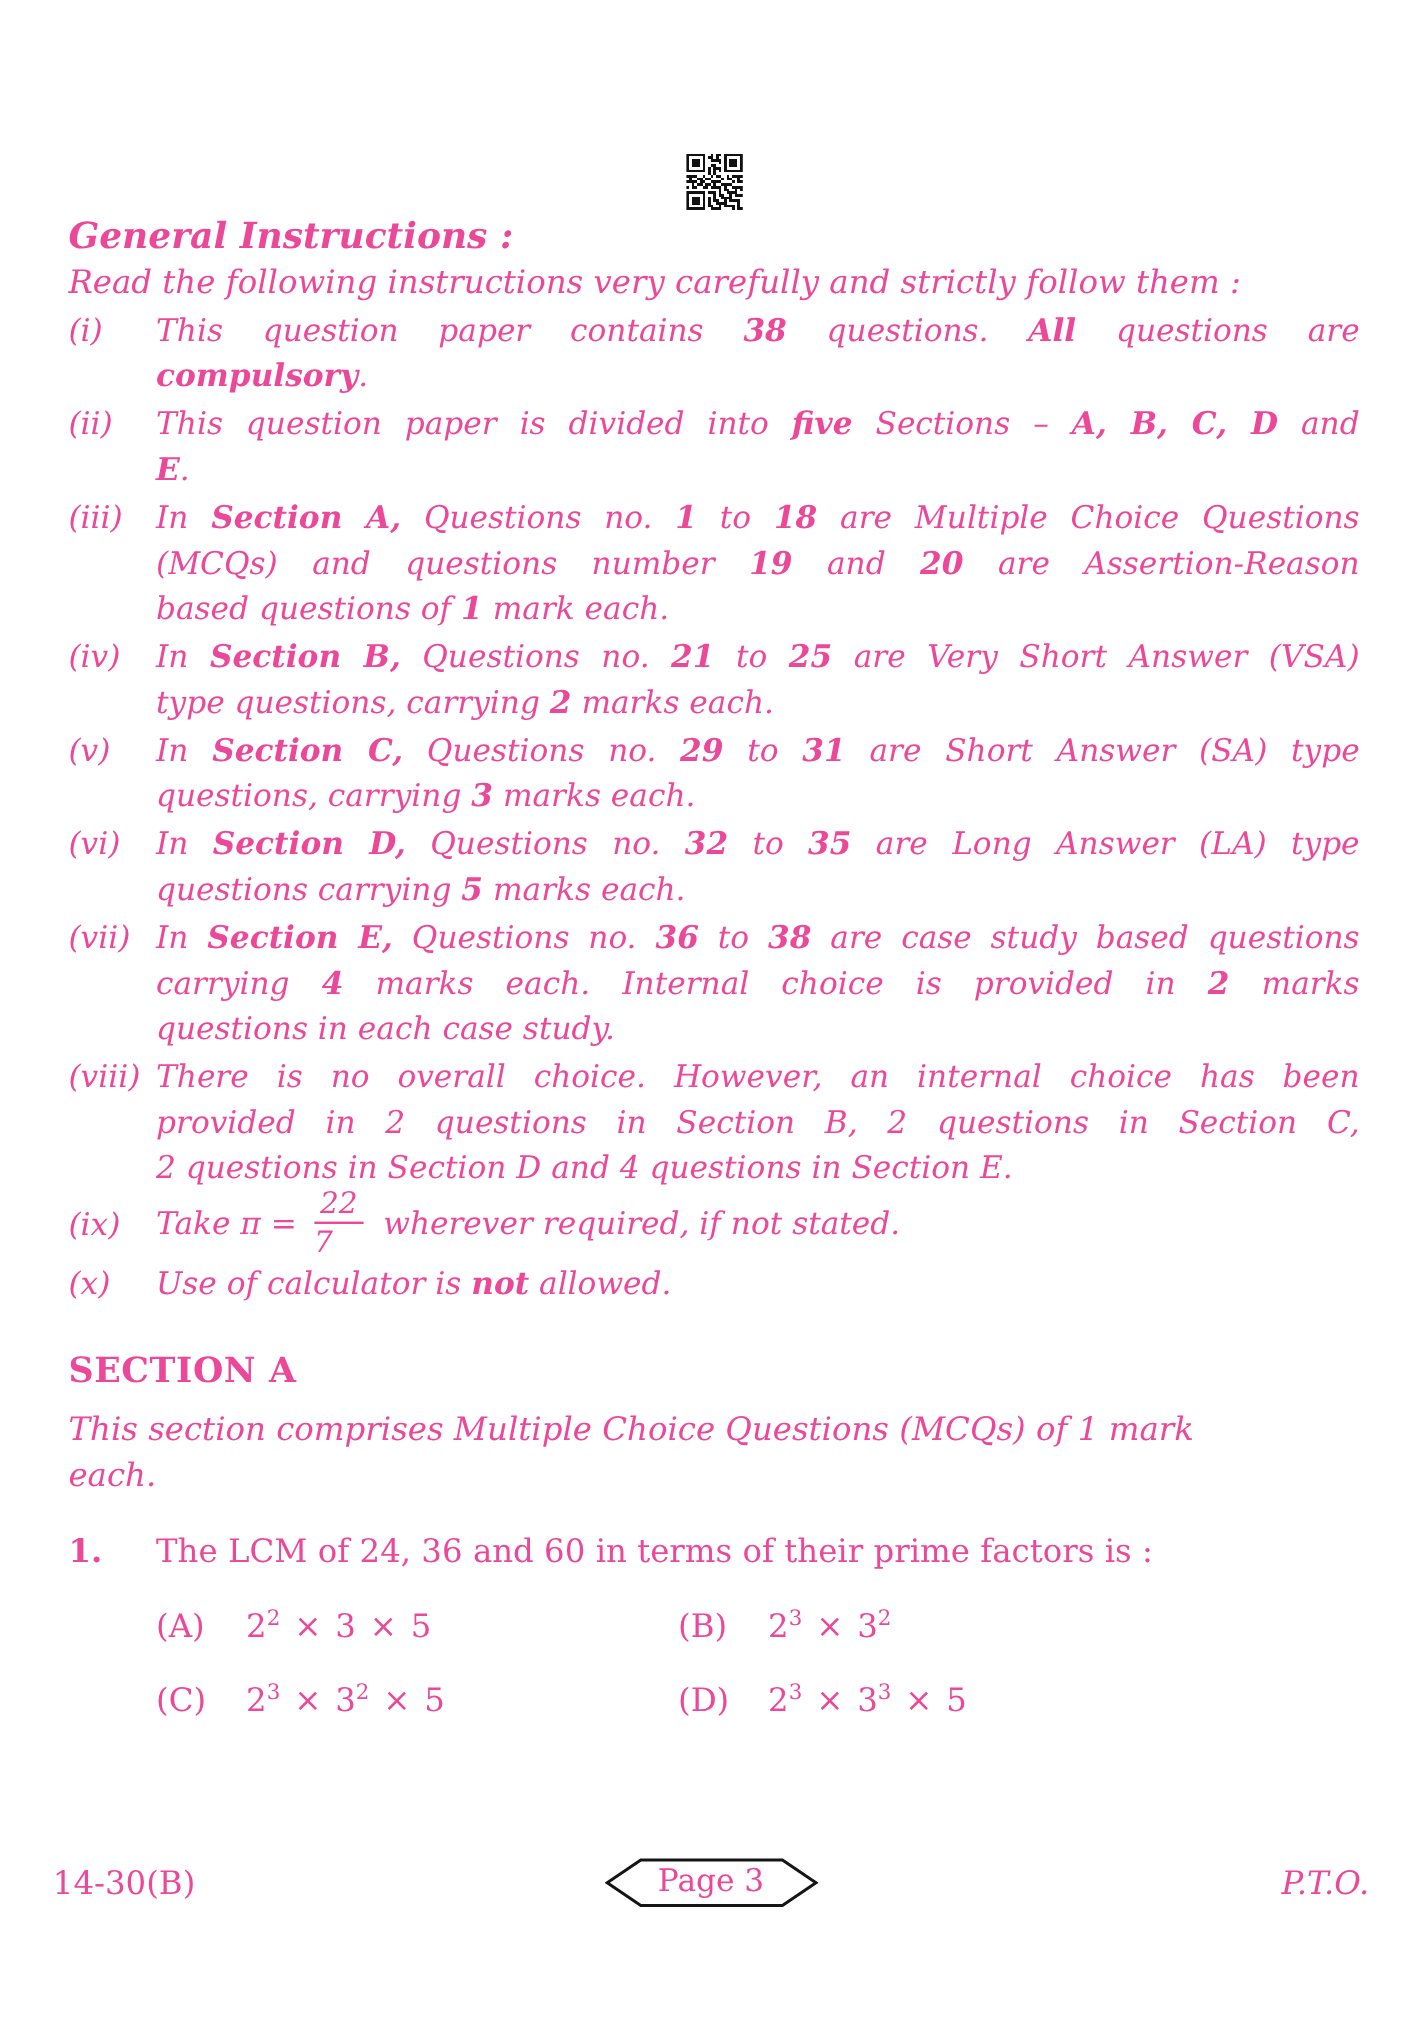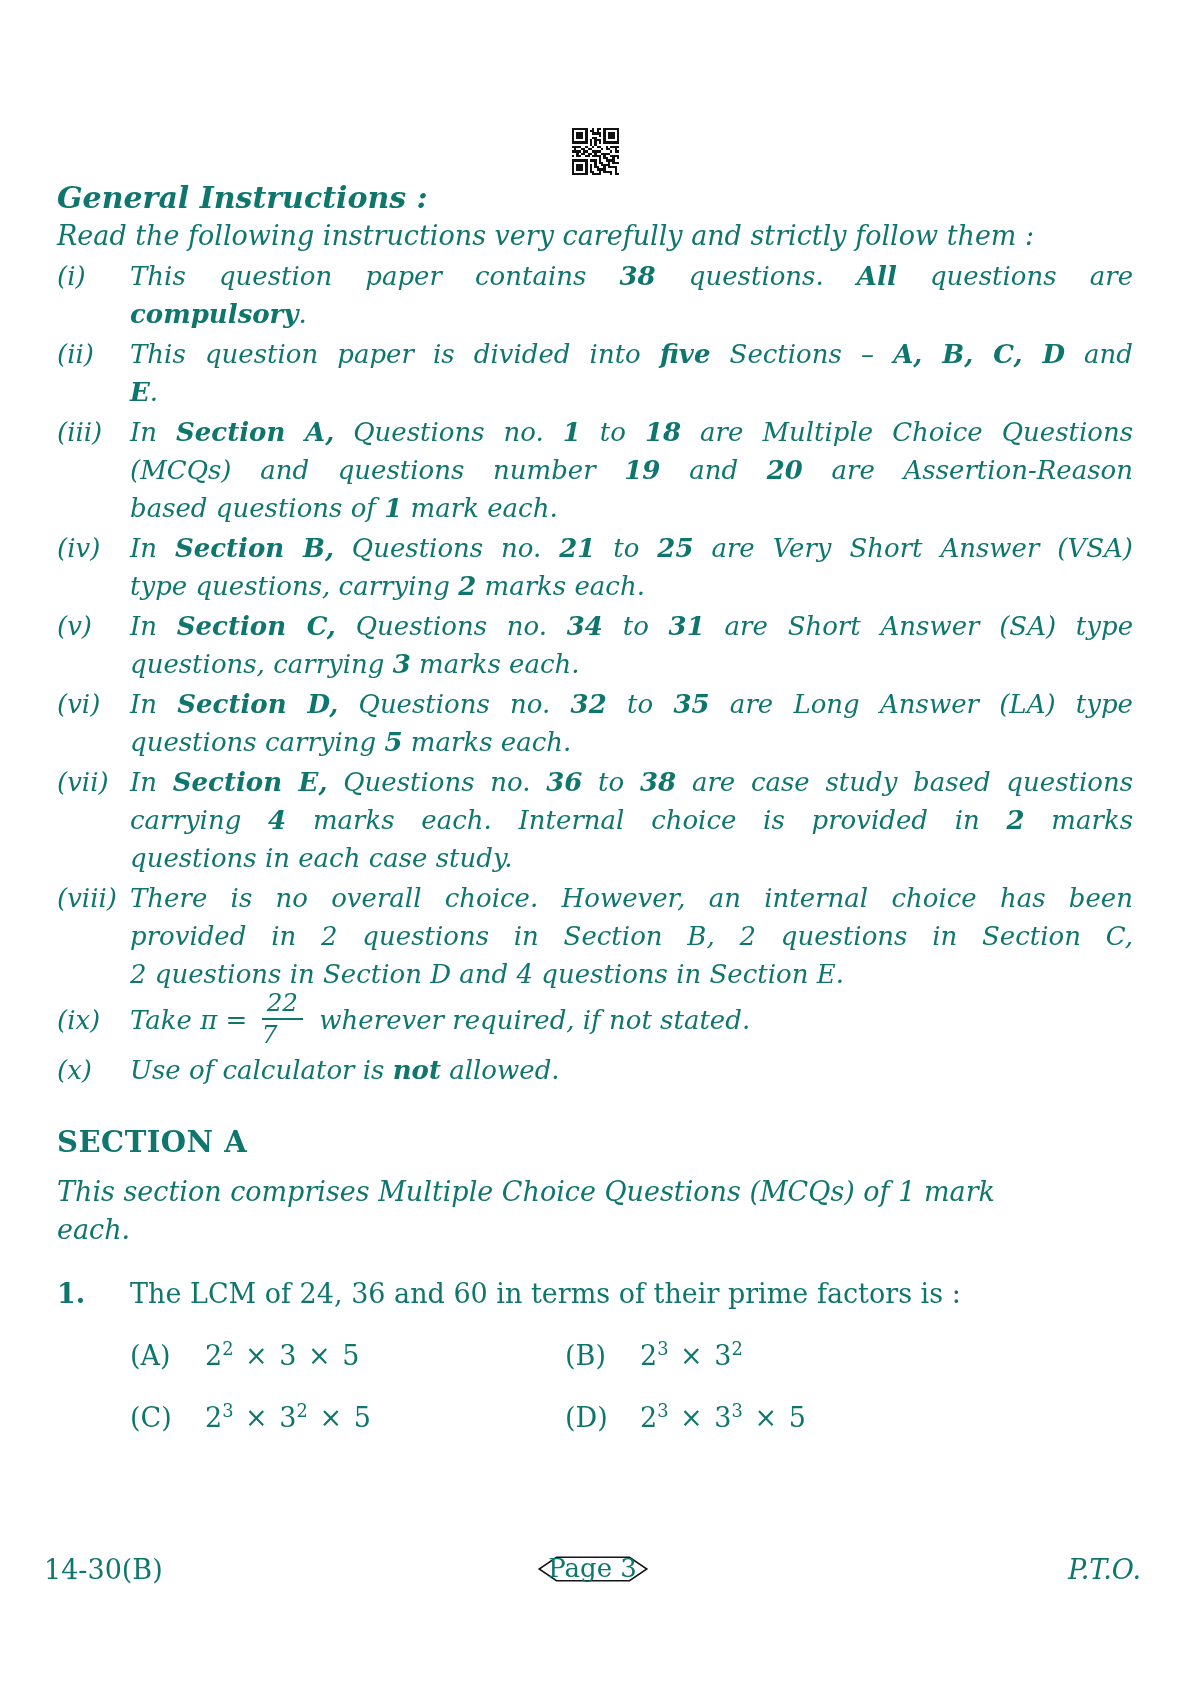--- a/index.html
+++ b/index.html
@@ -1,19 +1,19 @@
 <!DOCTYPE html>
 <html><head>
 <meta charset="utf-8">
 <style>
   html,body{margin:0;padding:0;background:#ffffff;}
   .page{
     position:relative;
     width:1190px;height:1683px;
-    background:#fff;color:#0f766e;
+    background:#fff;color:#ec4899;
     font-family:"DejaVu Serif","Liberation Serif",serif;
     padding:128px 57px 0 57px;
     box-sizing:border-box;
     overflow:hidden;
   }
   .qr-wrap{display:flex;justify-content:center;margin-bottom:4px;}
   .qr-wrap svg{width:47px;height:47px;}
   h1.gi{
     font-size:30px;font-weight:bold;font-style:italic;
     line-height:38px;margin:0;
@@ -57,21 +57,21 @@
   .expr{word-spacing:3px;}
   footer{
     position:absolute;left:44px;right:49px;bottom:93px;
     height:42px;display:flex;align-items:center;font-size:27px;
   }
   .fleft{font-style:normal;}
   .fright{margin-left:auto;font-style:italic;}
   .hex{
     position:absolute;left:50%;top:50%;
     transform:translate(-50%,-50%);
-    width:178px;height:26px;
+    width:178px;height:42px;
   }
   .hex svg{position:absolute;inset:0;width:100%;height:100%;}
   .hex .hex-label{
     position:absolute;inset:0;display:flex;align-items:center;justify-content:center;
     font-size:26px;font-style:normal;padding-bottom:2px;
   }
 </style>
 </head>
 <body>
 
@@ -346,21 +346,21 @@
     <div class="item">
       <span class="lbl">(iv)</span>
       <div class="txt">
           <div class="line">In <span class="b">Section B,</span> Questions no. <span class="b">21</span> to <span class="b">25</span> are Very Short Answer (VSA)</div>
           <div class="line last">type questions, carrying <span class="b">2</span> marks each.</div>
         </div>
     </div>
     <div class="item">
       <span class="lbl">(v)</span>
       <div class="txt">
-          <div class="line">In <span class="b">Section C,</span> Questions no. <span class="b">34</span> to <span class="b">31</span> are Short Answer (SA) type</div>
+          <div class="line">In <span class="b">Section C,</span> Questions no. <span class="b">29</span> to <span class="b">31</span> are Short Answer (SA) type</div>
           <div class="line last">questions, carrying <span class="b">3</span> marks each.</div>
         </div>
     </div>
     <div class="item">
       <span class="lbl">(vi)</span>
       <div class="txt">
           <div class="line">In <span class="b">Section D,</span> Questions no. <span class="b">32</span> to <span class="b">35</span> are Long Answer (LA) type</div>
           <div class="line last">questions carrying <span class="b">5</span> marks each.</div>
         </div>
     </div>

